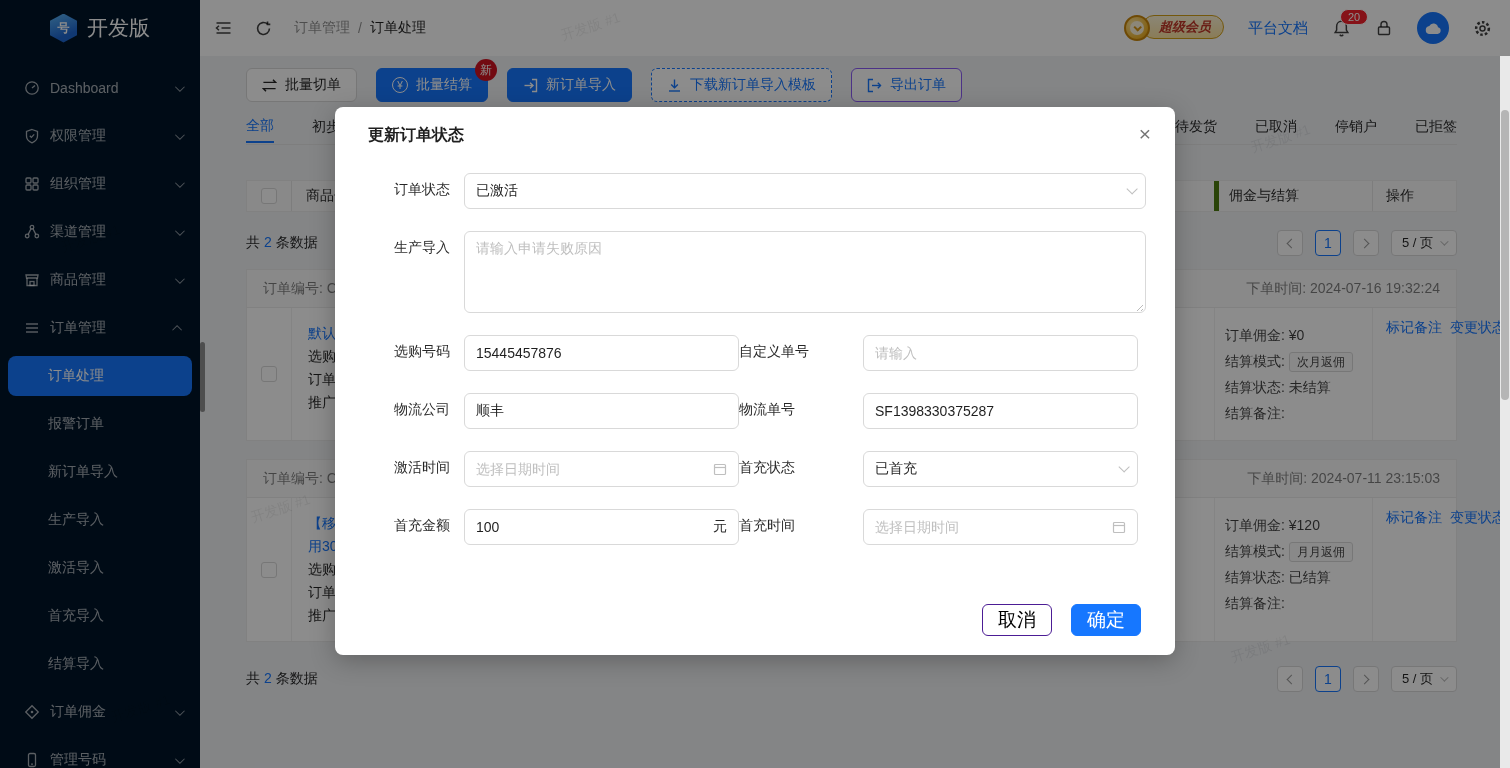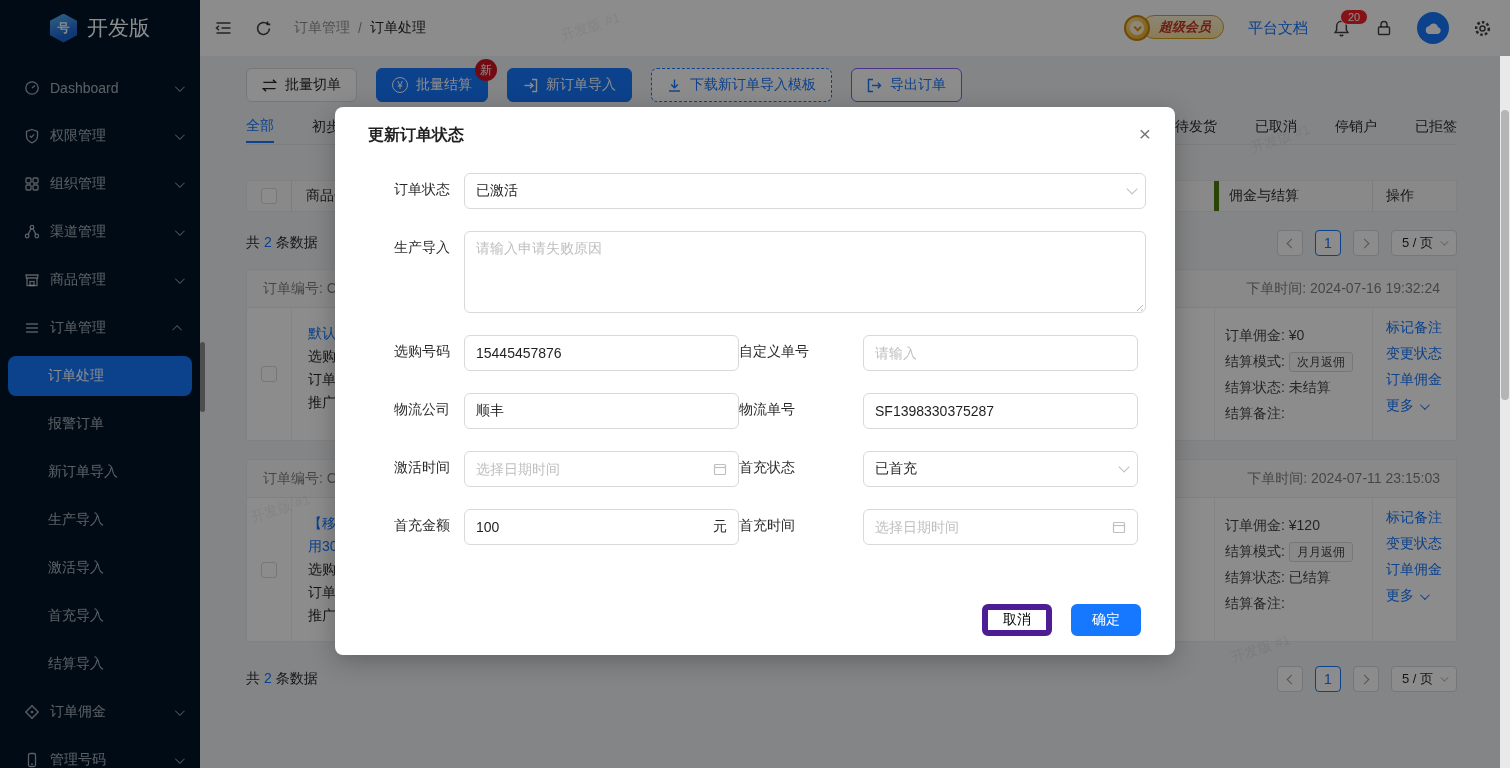--- a/index.html
+++ b/index.html
@@ -98,21 +98,21 @@
   .card.second { margin-top:18px; }
   .card-head { height:38px; background:#fafafa; border-bottom:1px solid #ececec; display:flex; align-items:center;
     justify-content:space-between; padding:0 16px; color:rgba(0,0,0,.5); }
   .card-body { display:flex; }
   .cb-check { width:44px; display:flex; align-items:center; justify-content:center; }
   .cb-prod { flex:1; border-left:1px solid #f0f0f0; padding:14px 16px; line-height:23px; }
   .cb-prod .blue { color:#1677ff; cursor:pointer; }
   .cb-comm { width:158px; border-left:1px solid #f0f0f0; padding:14px 0 14px 10px; line-height:26px; color:rgba(0,0,0,.75); }
   .mode-tag { display:inline-block; font-size:12px; line-height:18px; padding:0 7px; border:1px solid #d9d9d9;
     border-radius:3px; background:#fafafa; color:rgba(0,0,0,.75); margin-left:4px; }
-  .cb-act { width:84px; border-left:1px solid #f0f0f0; padding:11px 0 11px 13px; display:flex; flex-direction:column; gap:8px; }
+  .cb-act { width:84px; border-left:1px solid #f0f0f0; padding:11px 0 11px 13px; display:flex; flex-direction:row; gap:8px; }
   .act-link { color:#1677ff; cursor:pointer; white-space:nowrap; }
   .more-link { display:flex; align-items:center; gap:6px; color:#1677ff; cursor:pointer; }
   .more-link .mchev { width:7px; height:7px; border-right:1.6px solid #1677ff; border-bottom:1.6px solid #1677ff; transform:rotate(45deg) translateY(-2px); }
 
   
   .page-scrollbar { position:absolute; right:0; top:56px; bottom:0; width:10px; background:#e9e9e9; z-index:150; }
   .page-scroll-thumb { position:absolute; top:54px; left:1px; width:8px; height:290px; background:#b5b5b5; border-radius:4px; }
 
   
   .wm { position:absolute; color:rgba(0,0,0,.07); font-size:14px; transform:rotate(-18deg); z-index:45; pointer-events:none; white-space:nowrap; }
@@ -135,21 +135,21 @@
   .ctl .suffix { color:rgba(0,0,0,.85); margin-left:8px; }
   .sel-value { flex:1; color:rgba(0,0,0,.88); }
   .sel-chev { width:8px; height:8px; border-right:1.4px solid #bfbfbf; border-bottom:1.4px solid #bfbfbf; transform:rotate(45deg) translateY(-3px); }
   .m-textarea { width:682px; height:82px; border:1px solid #d9d9d9; border-radius:6px; padding:8px 11px; font-size:14px;
     font-family:inherit; resize:none; color:rgba(0,0,0,.88); outline:none; position:relative; }
   .m-textarea::placeholder { color:#bfbfbf; }
   .ta-wrap { position:relative; width:682px; }
   .resize-grip { position:absolute; right:3px; bottom:5px; width:9px; height:9px; pointer-events:none;
     background:repeating-linear-gradient(135deg,transparent 0 2px,#bbb 2px 3px); clip-path:polygon(100% 0,100% 100%,0 100%); }
   .modal-footer { position:absolute; right:34px; bottom:19px; display:flex; gap:19px; }
-  .m-btn { height:32px; padding:0 15px; border-radius:6px; font-size:14px; cursor:pointer; border:6px solid #4c1d95; background:#fff; font-family:inherit; }
+  .m-btn { height:32px; padding:0 15px; border-radius:6px; font-size:19px; cursor:pointer; border:1px solid #4c1d95; background:#fff; font-family:inherit; }
   .m-btn.primary { background:#1677ff; border-color:#1677ff; color:#fff; }
   .cal-icon, .sel-wrap-icon { color:#bfbfbf; }
 </style>
 </head>
 <body>
 
 <div class="sidebar">
   <div class="logo-row">
     <div class="logo-hex">号</div>
     <div class="logo-text">开发版</div>

